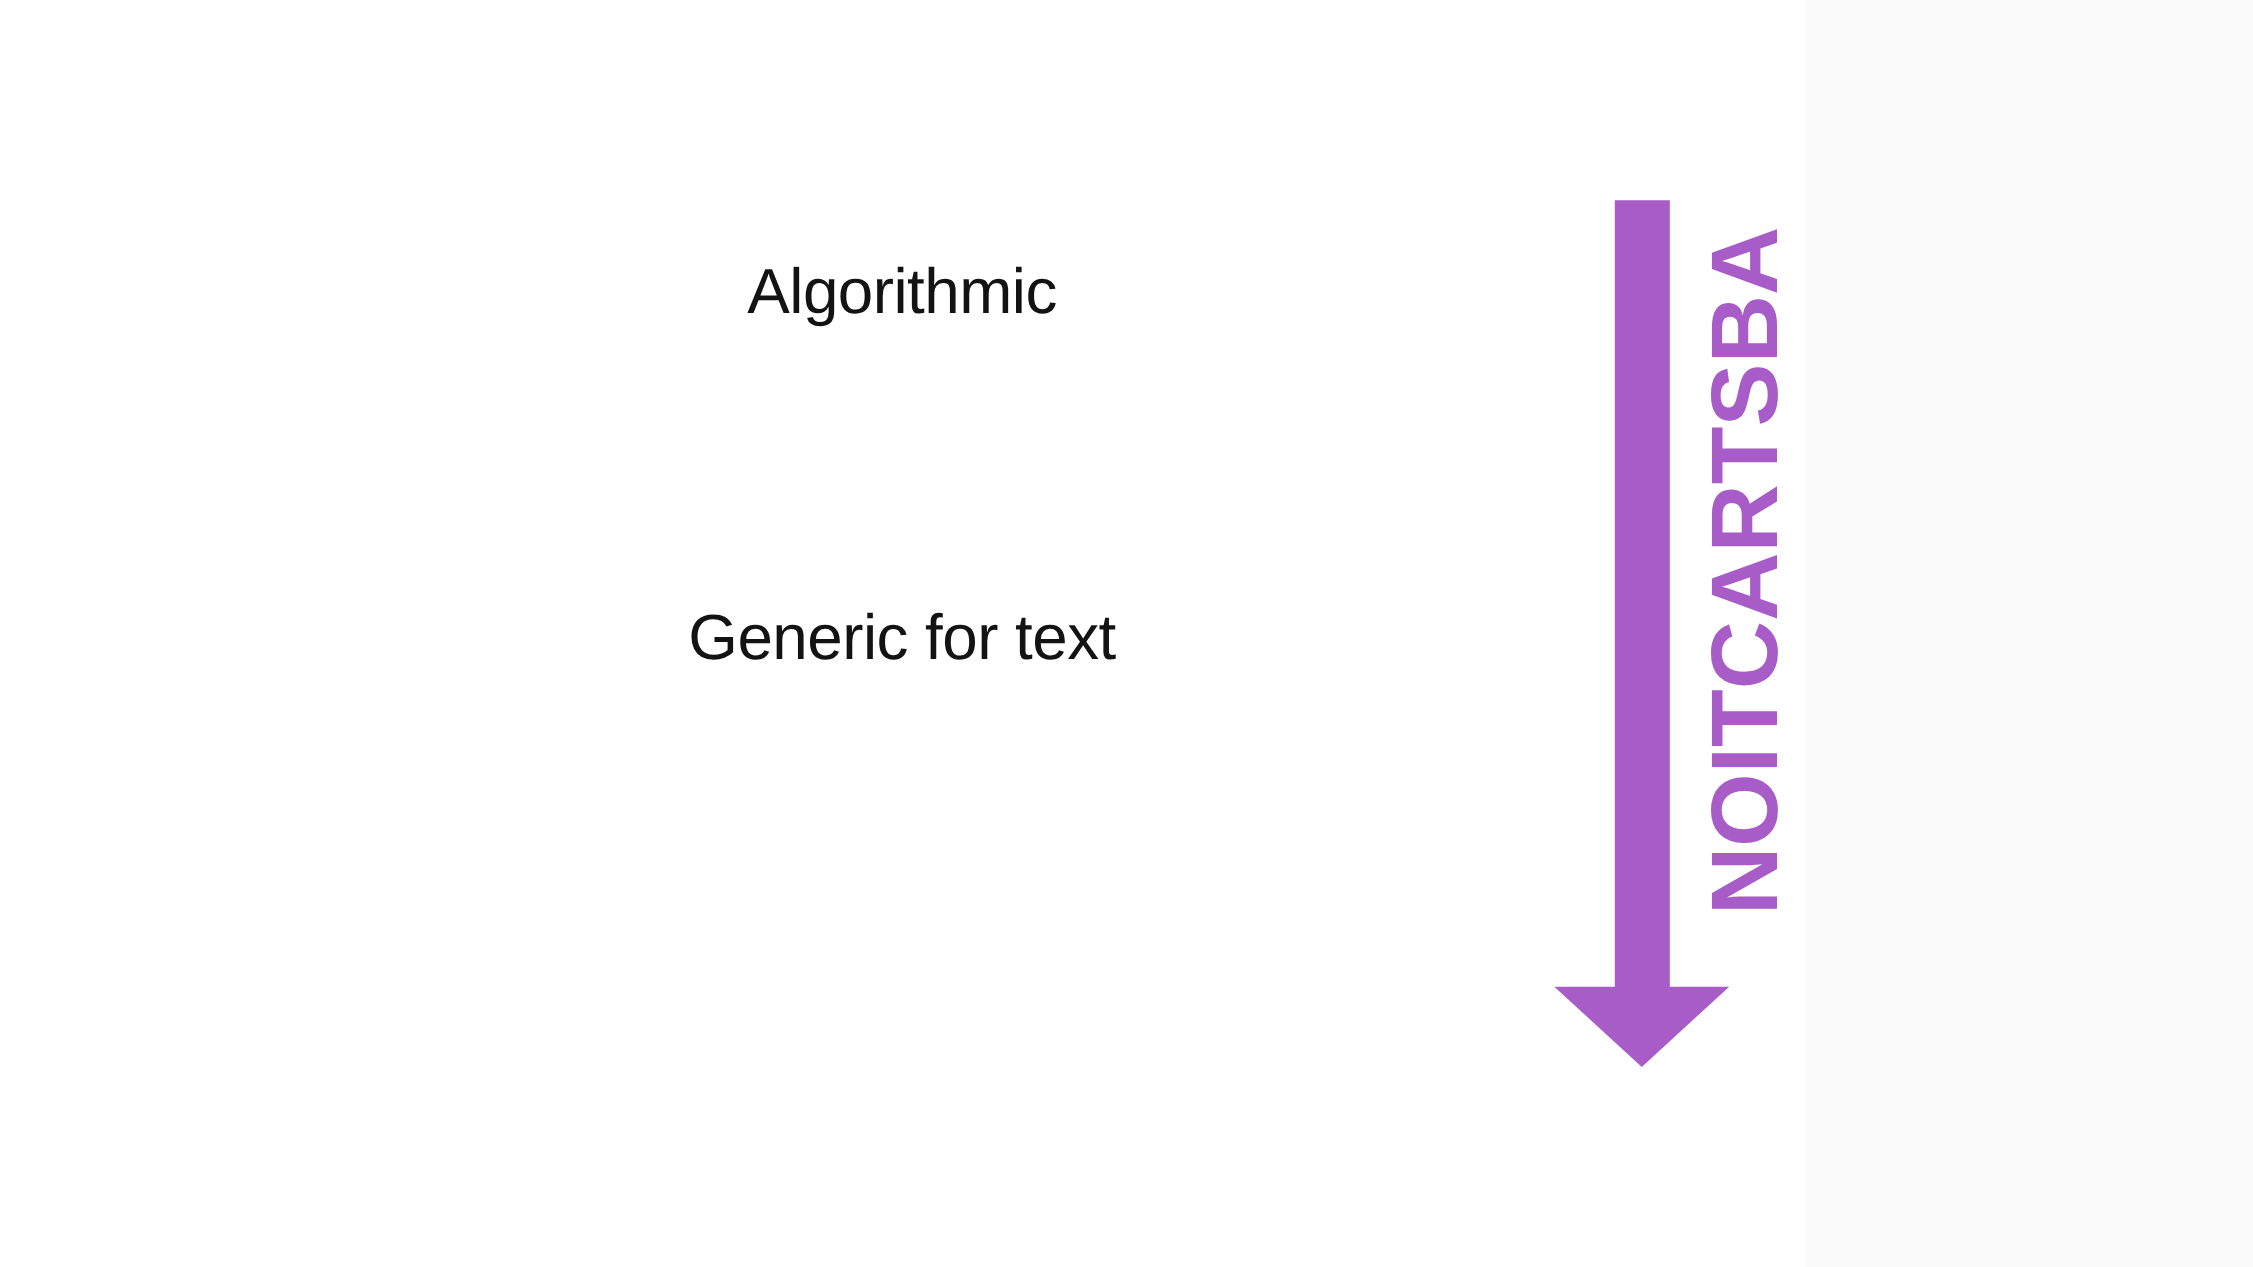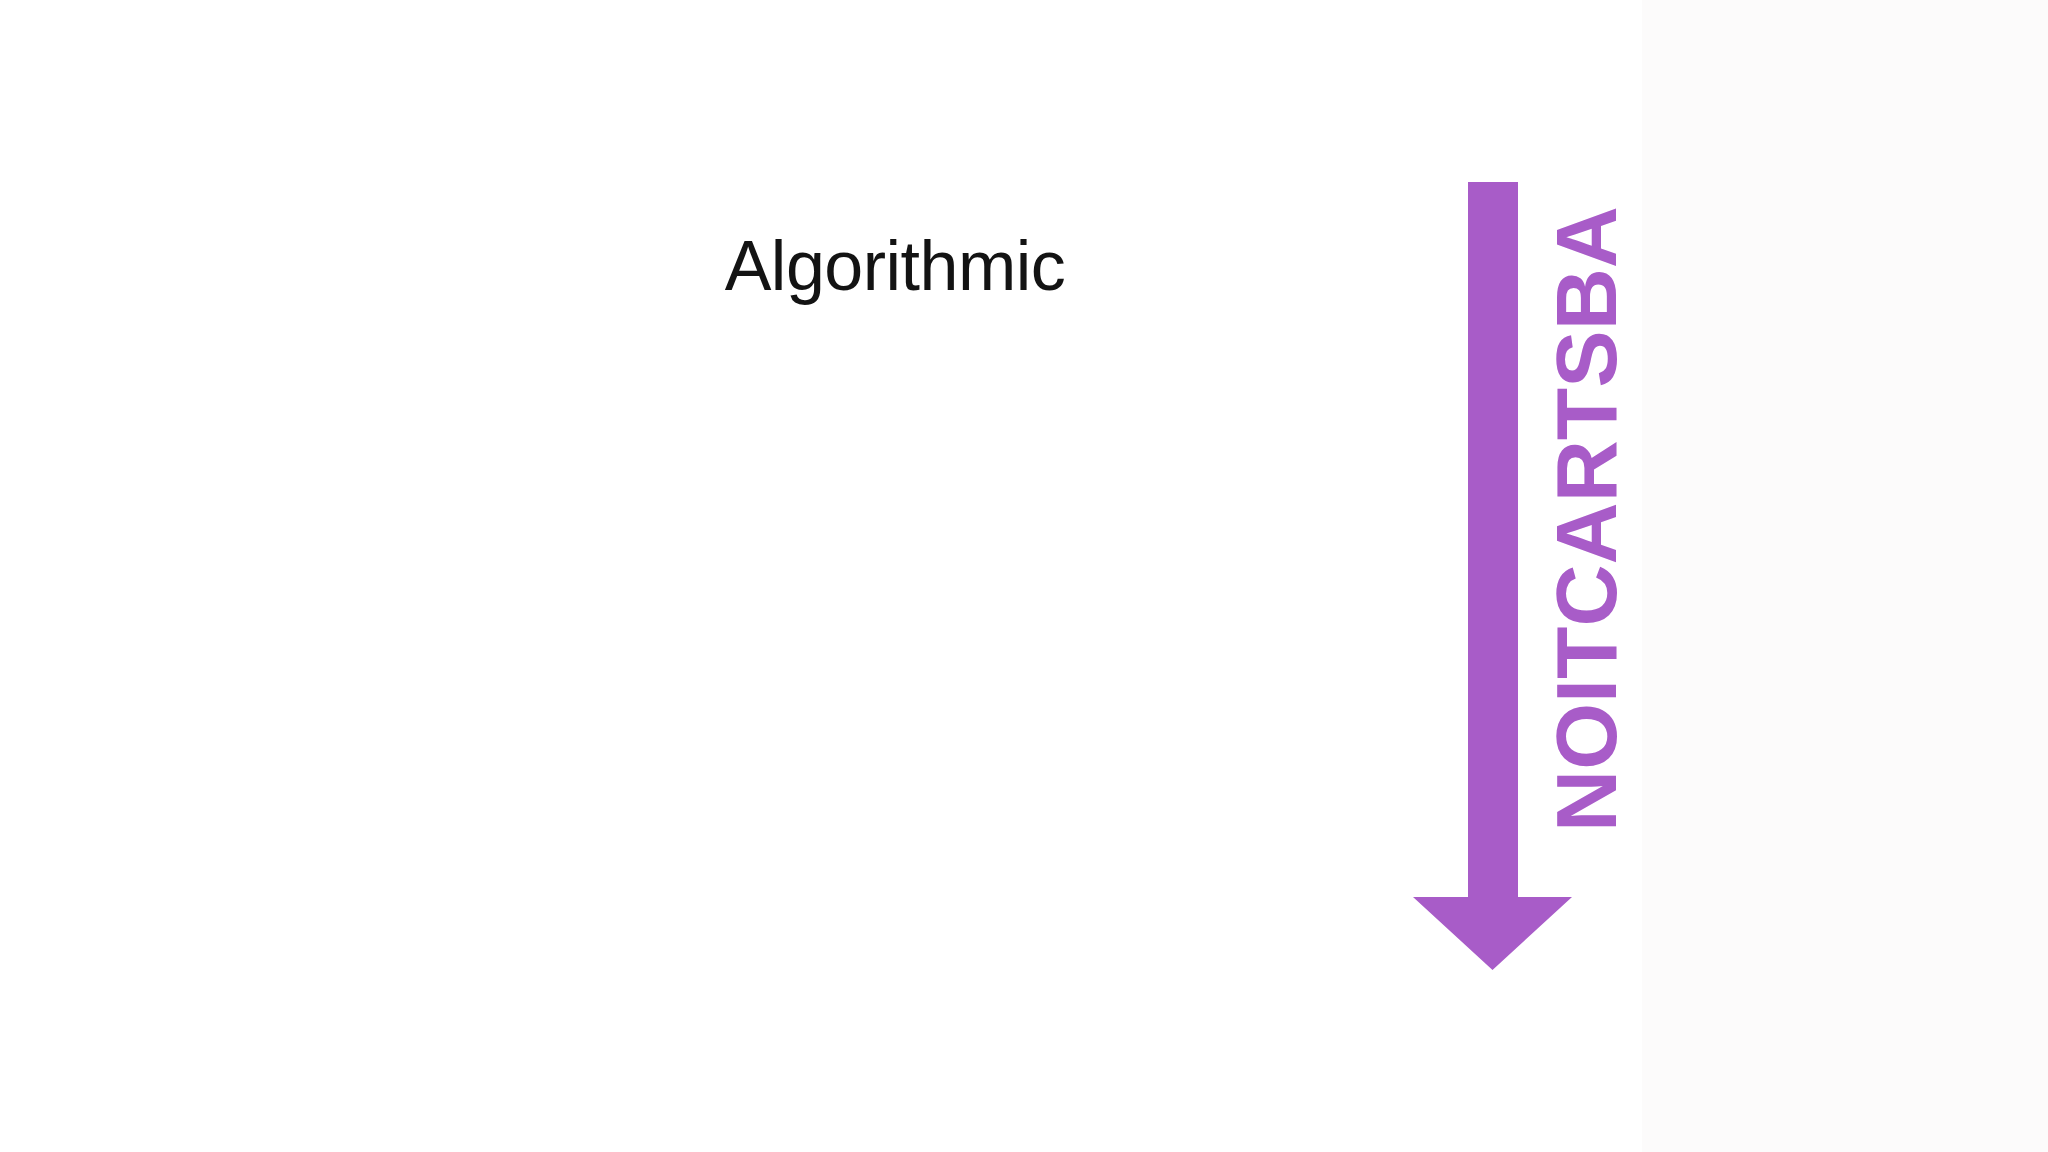--- a/index.html
+++ b/index.html
@@ -23,23 +23,23 @@
     width: 406px;
     height: 1152px;
     background: #fcfbfb;
   }
   .levels {
     position: absolute;
     inset: 0;
   }
   .level {
     position: absolute;
-    left: 895px;
+    left: 820px;
     transform: translate(-50%, -48%);
-    font-size: 70px;
+    font-size: 58px;
     font-weight: 300;
     color: #131313;
     white-space: nowrap;
     letter-spacing: -0.5px;
     line-height: normal;
   }
   .level.emphasis {
     font-weight: 700;
     letter-spacing: -1px;
     color: #0a0a0a;
@@ -79,20 +79,21 @@
 </style>
 </head>
 <body>
 
 <div class="slide">
 
   <div class="right-band"></div>
 
   <div class="levels">
     <div class="level level-1">Algorithmic</div>
+    <div class="level level-3">Generic for text</div>
   </div>
 
   <svg class="arrow-svg" viewBox="0 0 2048 1152" xmlns="http://www.w3.org/2000/svg" aria-hidden="true">
     <polygon points="1468,182 1518,182 1518,897 1572,897 1492.5,970 1413,897 1468,897" fill="#a85cc8"></polygon>
   </svg>
 
   <div class="abstraction-label">
     <span class="vtext" style="color: rgb(168, 92, 200);">NOITCARTSBA</span>
   </div>
 

